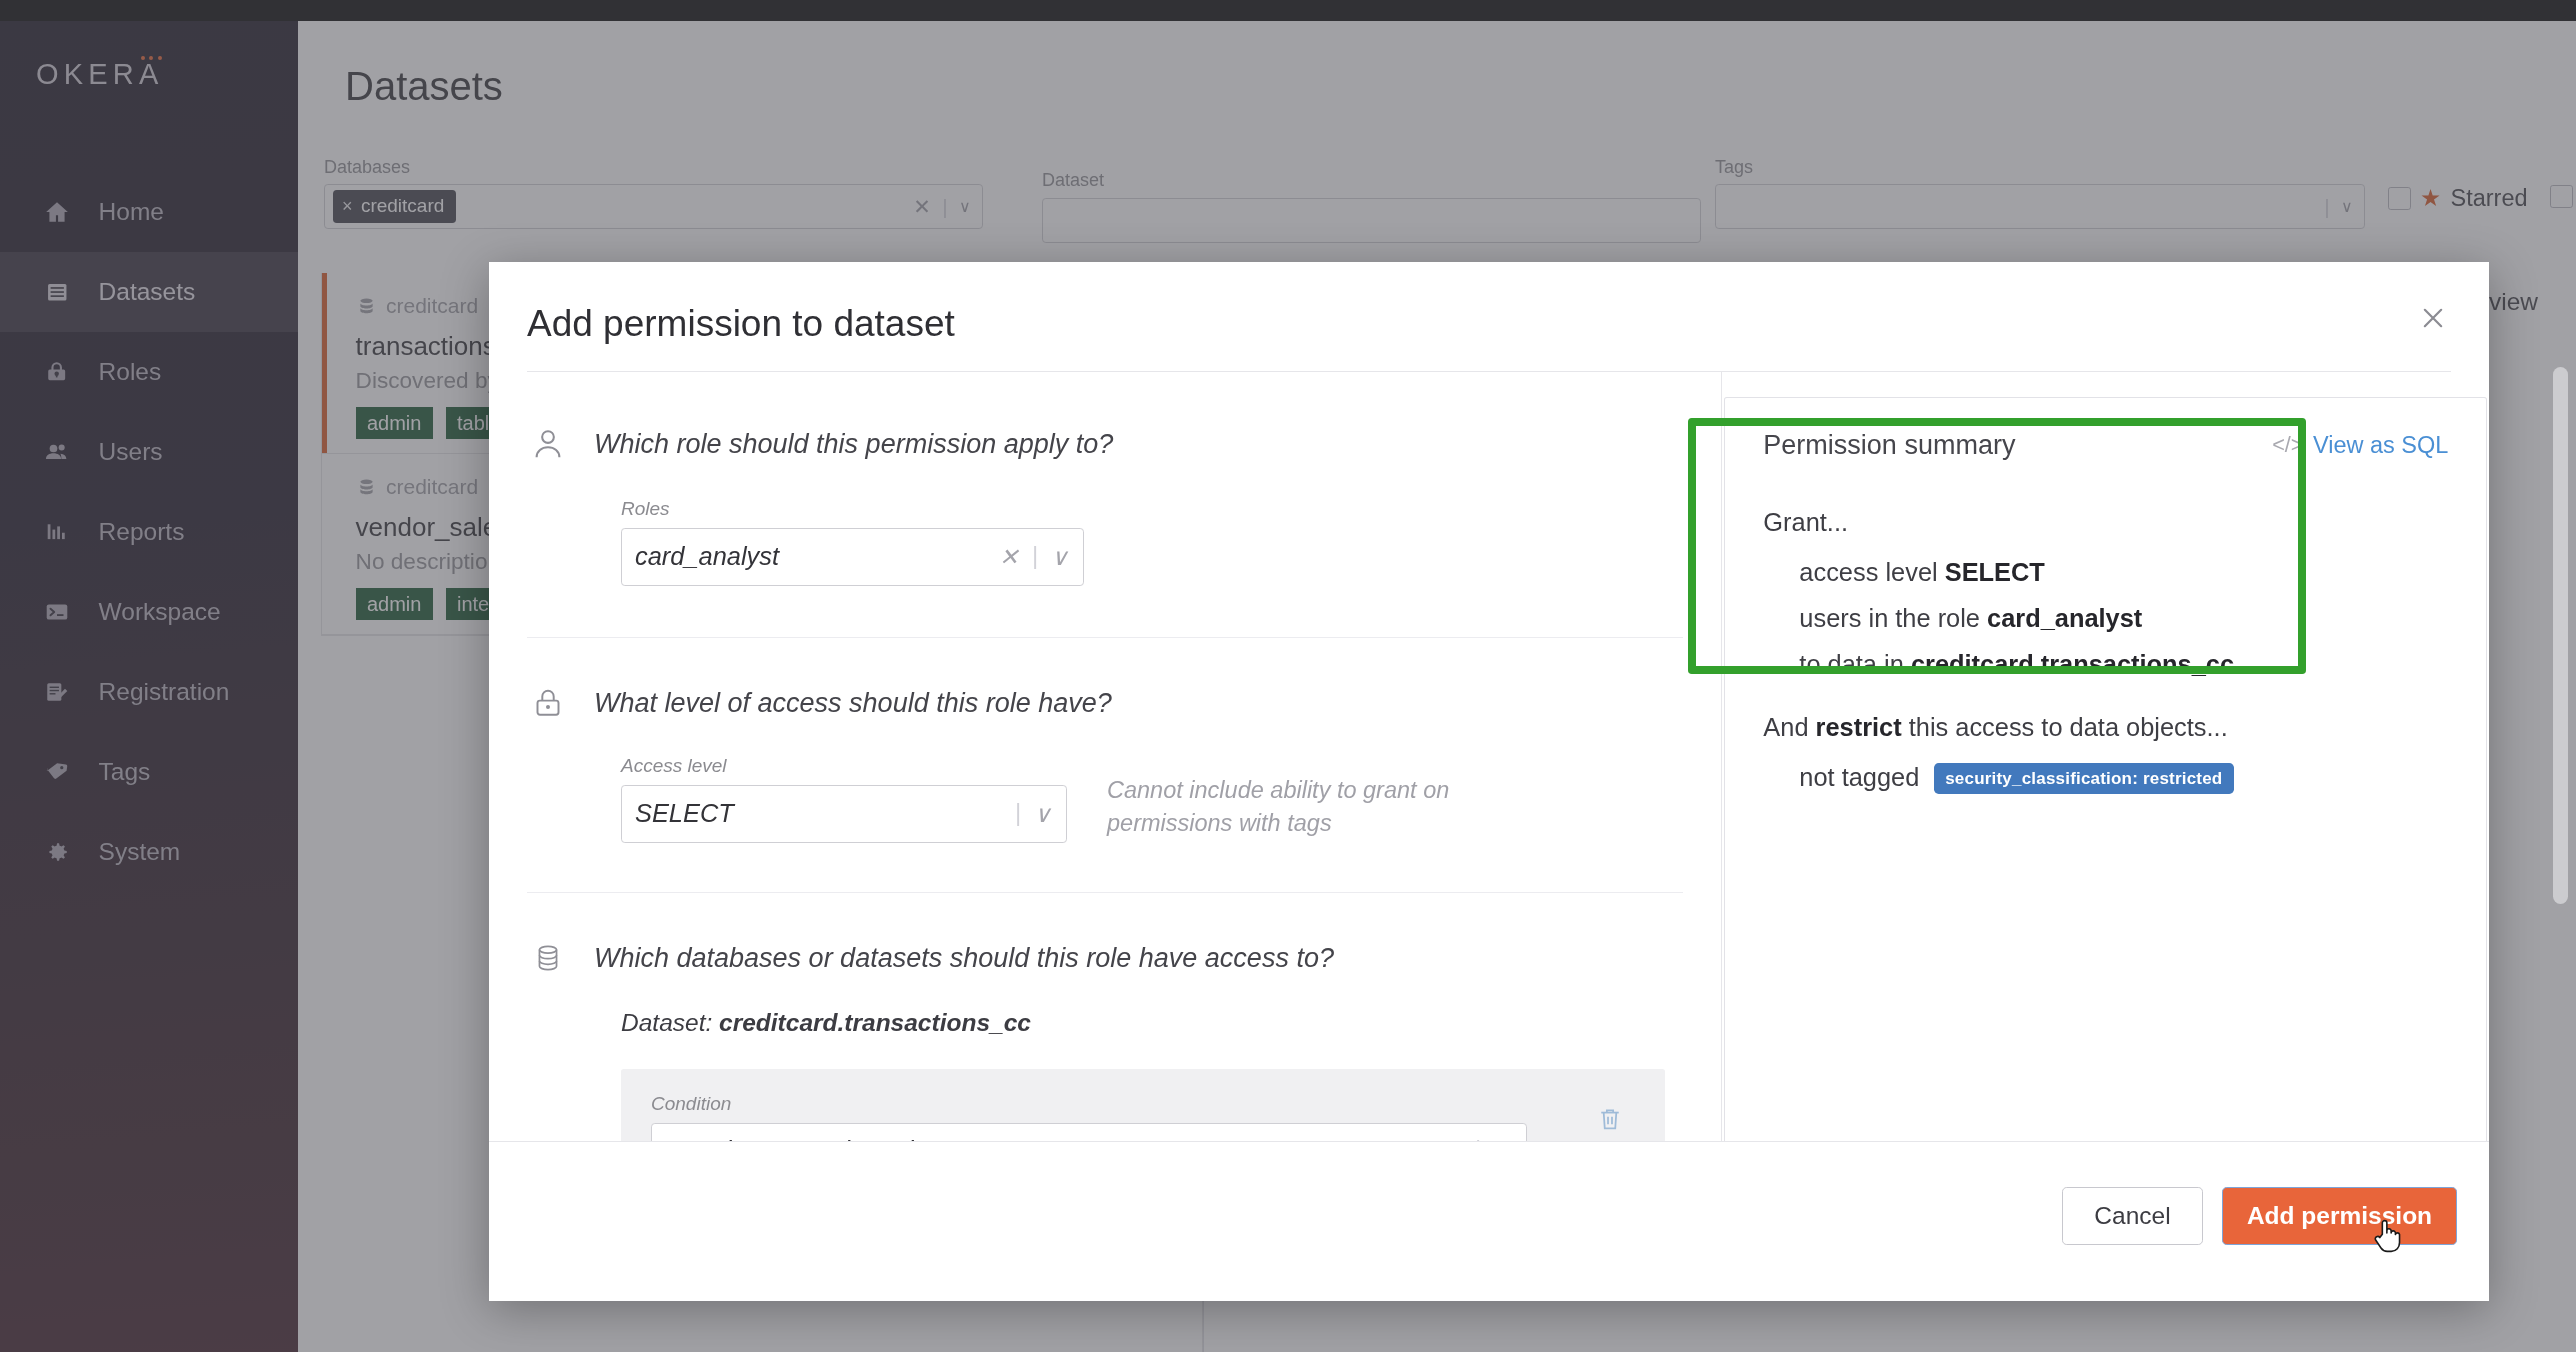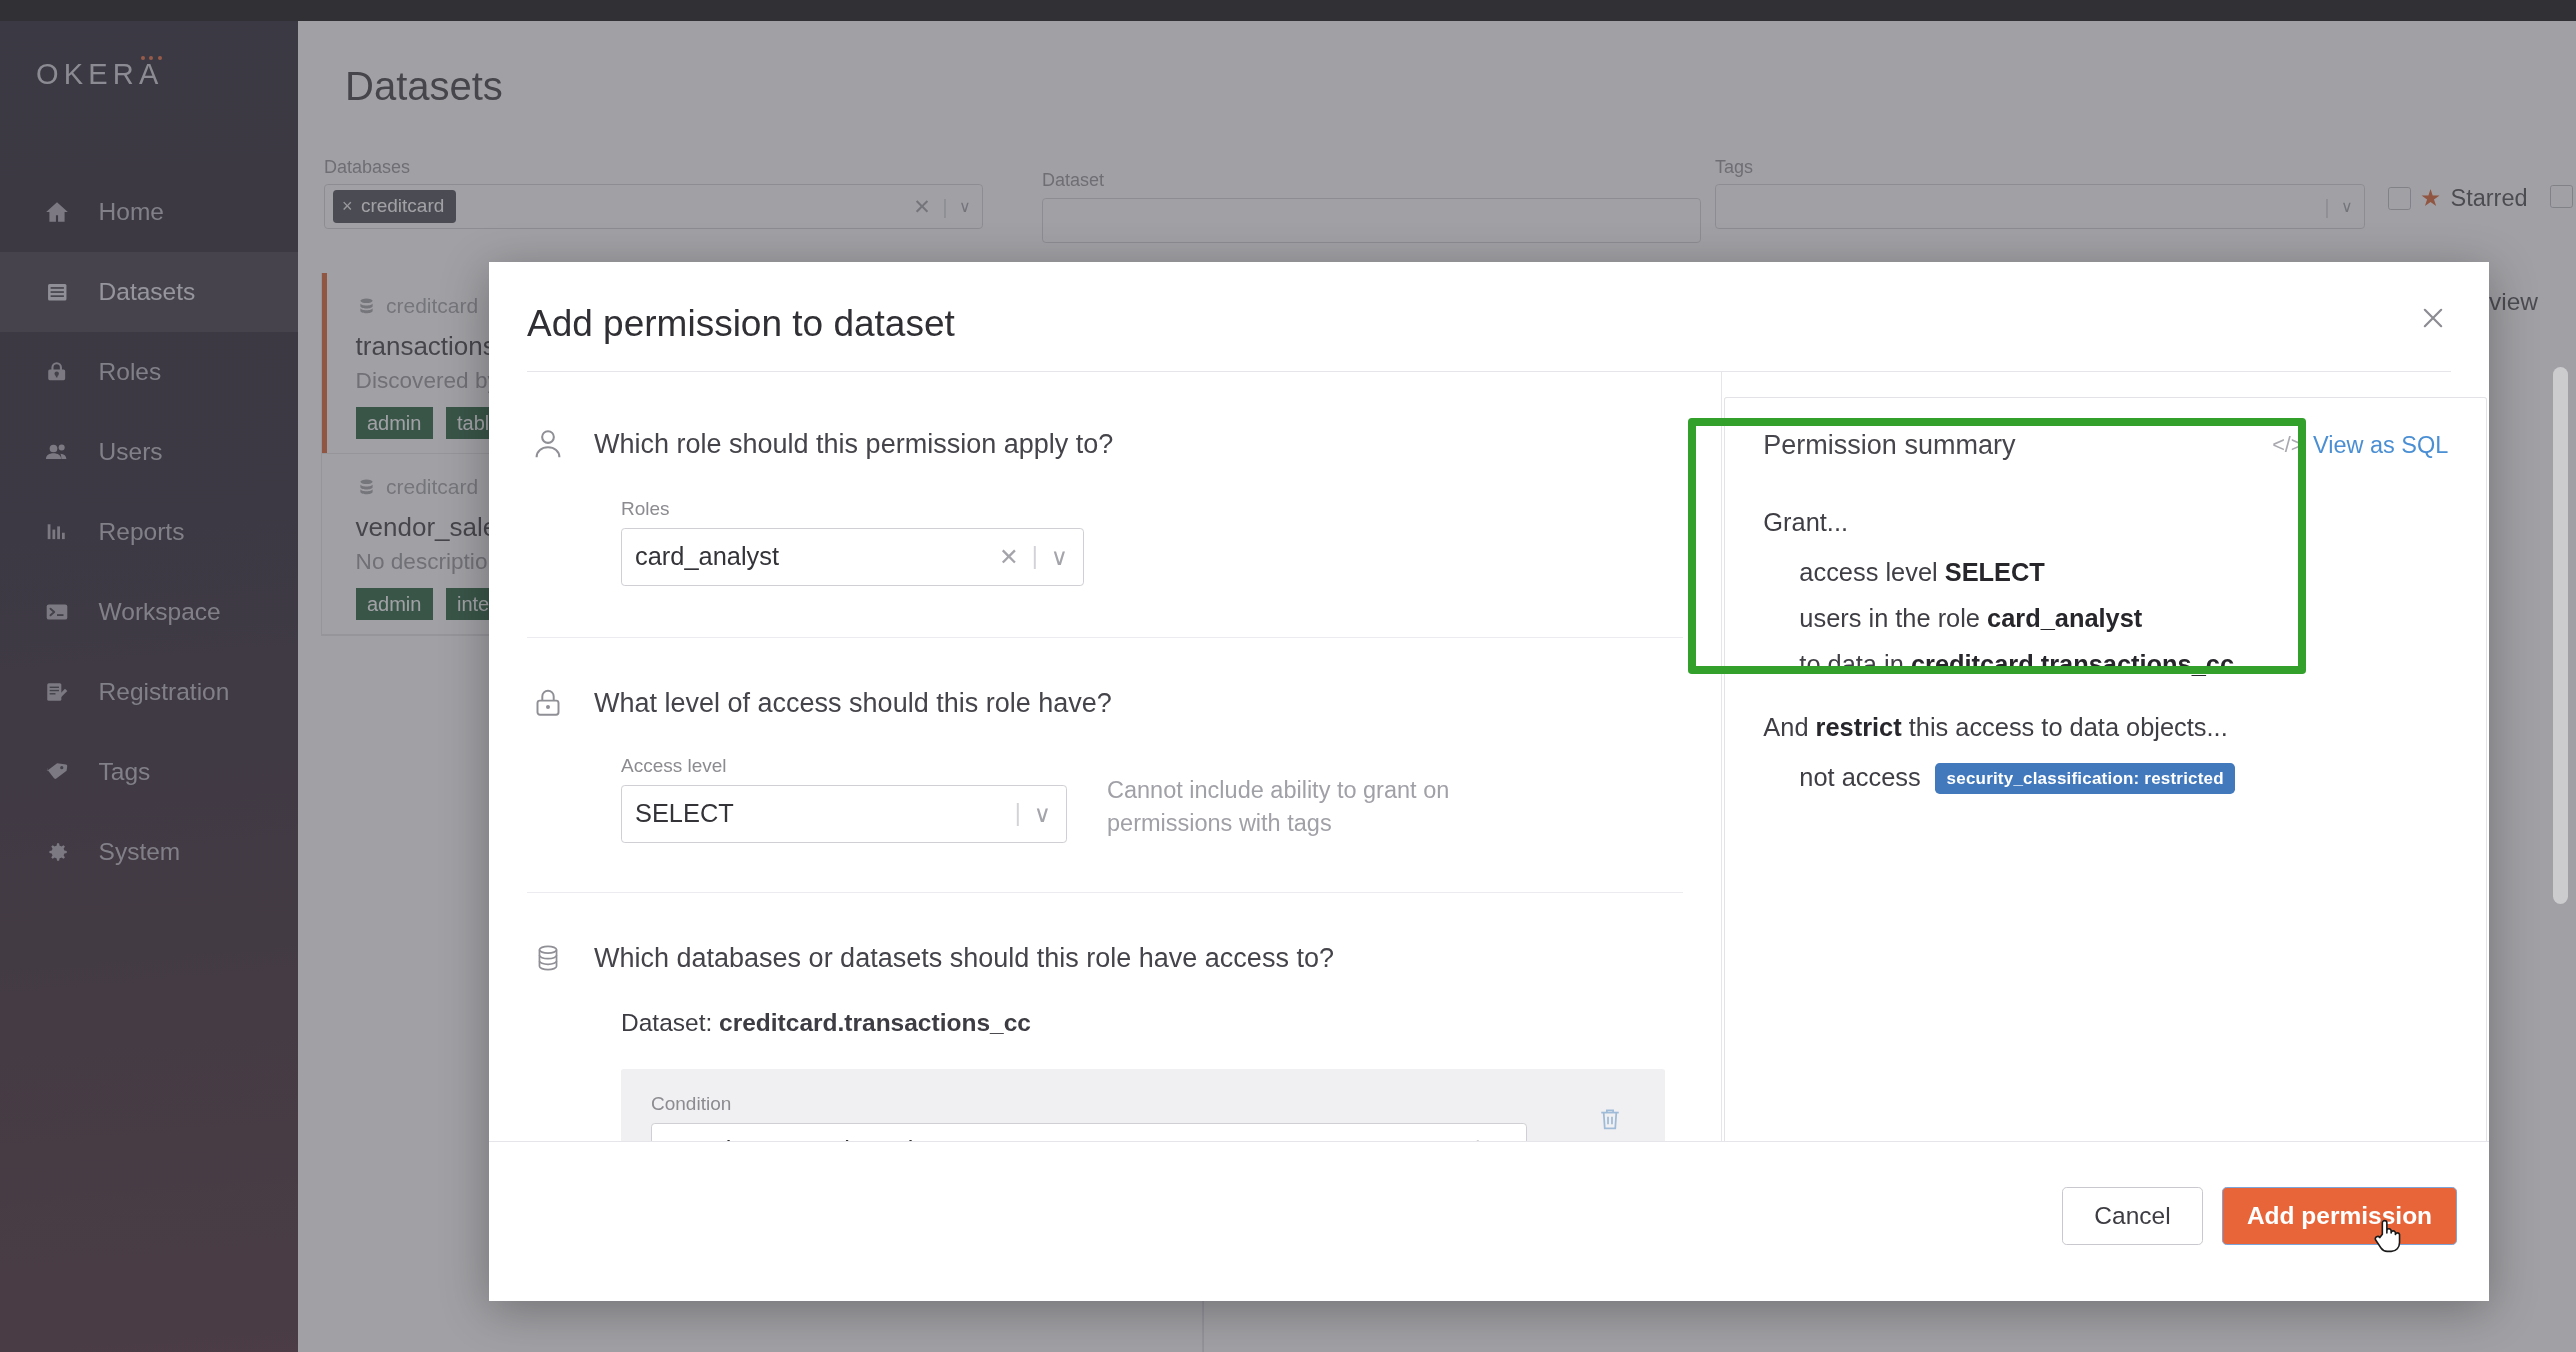--- a/index.html
+++ b/index.html
@@ -186,20 +186,21 @@
 
   .modal-body {
     position: absolute; top: 110px; left: 0;
     width: 2000px; height: 769px;
     display: flex;
   }
   .col-left {
     width: 1366px; height: 769px; position: relative;
     overflow: hidden;
     border-right: 0.9px solid #e6e6ea;
+    font-style: italic;
   }
   .col-right {
     width: 849px; height: 769px; position: relative; overflow: hidden;
   }
 
   
   .section { position: relative; padding: 0 56px 0 38px; }
   .sec-head {
     display: flex; align-items: flex-start; gap: 26px;
   }
@@ -670,21 +671,21 @@
           <div class="sum-sub">
             <span>to data in</span>
             <b>creditcard.transactions_cc</b>
           </div>
 
           <div class="sum-lead2">
             <span>And </span><b>restrict</b><span> this access to data objects...</span>
           </div>
 
           <div class="sum-sub">
-            <span>not access</span>
+            <span>not tagged</span>
             <span class="tagpill">security_classification: restricted</span>
           </div>
         </div>
       </div>
     </div>
   </div>
 
   <div class="modal-foot">
     <div class="btn btn-cancel">Cancel</div>
     <div class="btn btn-primary">Add permission</div>

